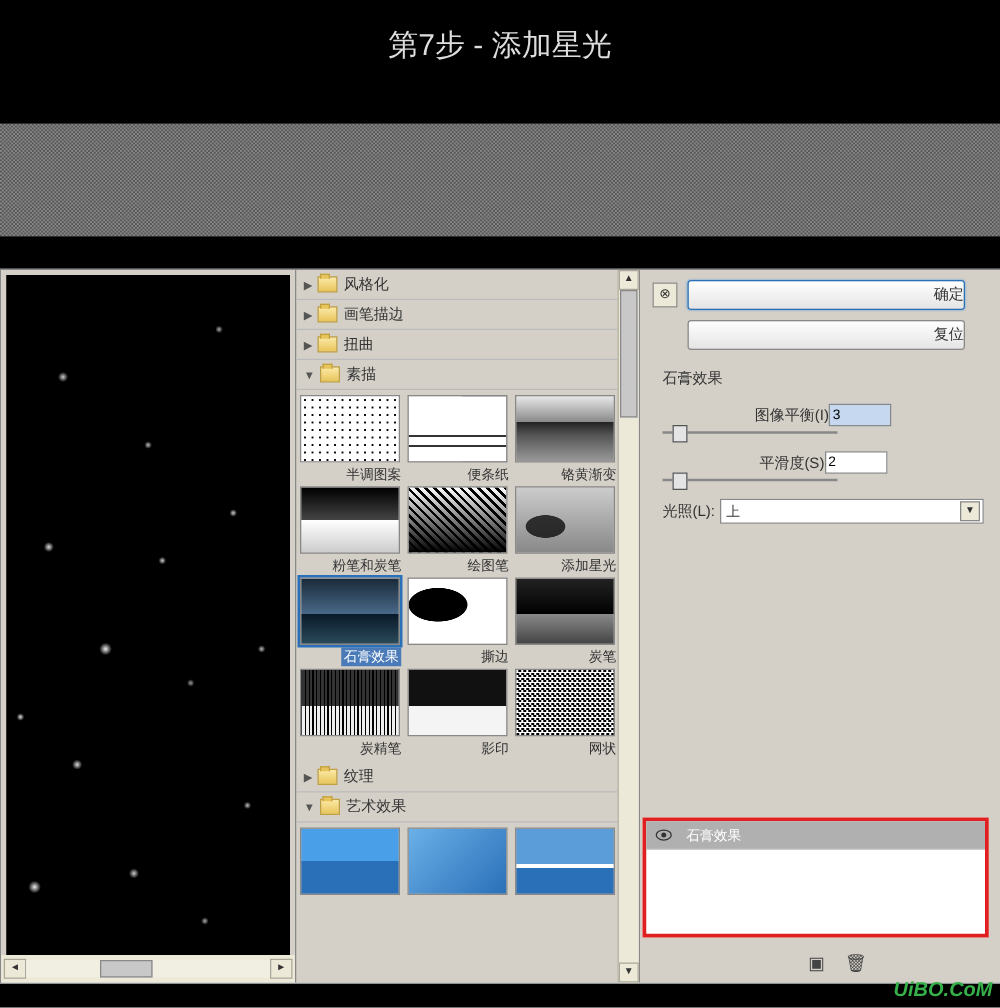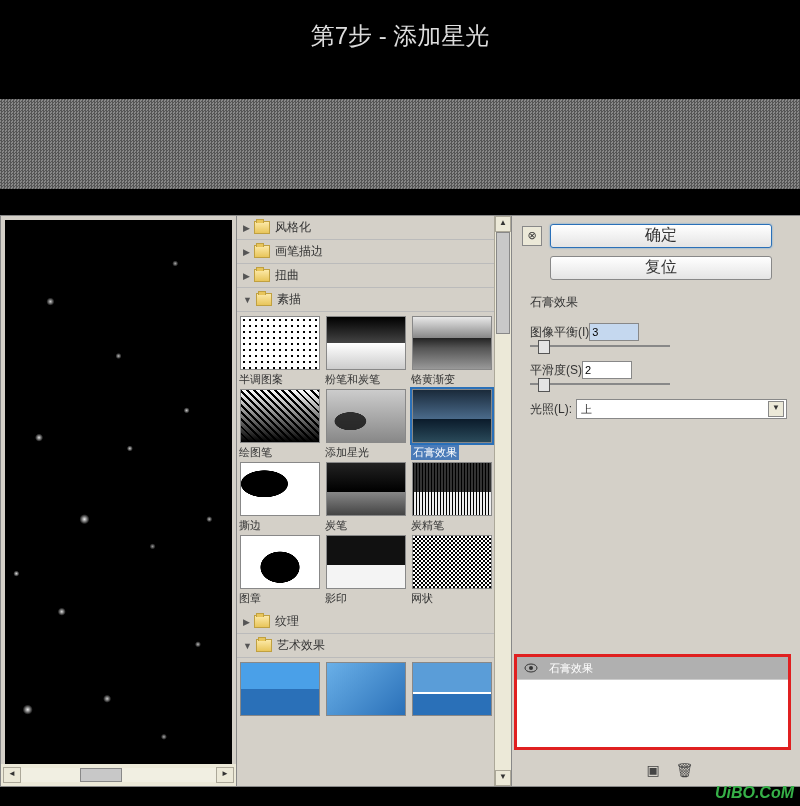--- a/index.html
+++ b/index.html
@@ -16,36 +16,36 @@
 .scroll-btn{width:16px;height:14px;background:#ece9d8;border:1px solid #aca899;font-size:8px;text-align:center;line-height:12px}
 .scroll-track{flex:1;height:14px;background:#f1efe2;position:relative}
 .scroll-thumb{position:absolute;left:30%;width:40px;height:12px;top:0;background:#c8c8c8;border:1px solid #888}
 .filter-pane{width:274px;height:100%;background:#d4d0c8;border-left:1px solid #888;border-right:1px solid #888;position:relative}
 .filter-tree{height:548px;overflow:hidden}
 .category-row{display:flex;align-items:center;padding:3px 6px;border-bottom:1px solid #bbb;cursor:pointer}
 .tri{font-size:9px;margin-right:4px;color:#555}
 .folder-icon{width:14px;height:11px;background:linear-gradient(#fce9a8,#e8c55a);border:1px solid #c0a040;margin-right:5px;position:relative}
 .folder-icon::before{content:"";position:absolute;top:-3px;left:1px;width:6px;height:3px;background:#e8c55a;border:1px solid #c0a040;border-bottom:none}
 .thumb-grid{display:flex;flex-wrap:wrap;padding:4px 2px;gap:2px 4px}
-.thumb-item{width:82px;text-align:left;cursor:pointer}
+.thumb-item{width:82px;text-align:right;cursor:pointer}
 .thumb-img{width:78px;height:52px;border:1px solid #888;background:#ccc;margin:0 auto 2px;position:relative;overflow:hidden}
 .thumb-label{font-size:11px;color:#333}
 .thumb-item.selected .thumb-img{outline:2px solid #2a70b8}
 .thumb-item.selected .thumb-label{background:#4a7bb8;color:#fff;display:inline-block;padding:0 2px}
 .tree-scroll{position:absolute;right:0;top:0;width:16px;height:100%;background:#ece9d8;border-left:1px solid #aca899}
 .tree-scroll-thumb{position:absolute;top:16px;left:1px;width:12px;height:100px;background:#c8c8c8;border:1px solid #888}
 .tree-scroll-btn{position:absolute;left:0;width:14px;height:14px;background:#ece9d8;border:1px solid #aca899;font-size:8px;text-align:center;line-height:12px}
 .settings-pane{flex:1;background:#d4d0c8;position:relative;padding:8px 6px 8px 10px}
 .collapse-btn{width:18px;height:18px;border:1px solid #888;background:#ece9d8;font-size:11px;text-align:center;line-height:16px;float:left;margin-top:2px;margin-right:8px;cursor:pointer}
 .btn-stack{margin-left:28px}
-.dlg-btn{display:block;width:220px;height:22px;margin-bottom:8px;background:linear-gradient(#fff,#e4e4e4);border:1px solid #888;border-radius:3px;font-size:16px;text-align:center;line-height:20px;cursor:pointer}
+.dlg-btn{display:block;width:220px;height:22px;margin-bottom:8px;background:linear-gradient(#fff,#e4e4e4);border:1px solid #888;border-radius:3px;font-size:12px;text-align:right;line-height:20px;cursor:pointer}
 .dlg-btn.primary{border:1px solid #2a70b8;box-shadow:0 0 2px #5a9dd8}
 .fieldset{clear:both;margin:6px 0 0 0;padding:6px 8px 10px;position:relative}
 .fieldset-label{font-size:12px;margin-bottom:12px;display:block}
-.param-row{display:flex;align-items:center;margin-bottom:4px;justify-content:flex-start}
+.param-row{display:flex;align-items:center;margin-bottom:4px;justify-content:center}
 .param-label{font-size:12px}
 .param-input{width:44px;height:16px;border:1px solid #888;background:#fff;font-size:11px;padding:0 2px;text-align:left}
 .param-input.hl{background:#c5d8ef}
 .slider-track{width:140px;height:2px;background:#888;position:relative;margin:2px 0 14px 0}
 .slider-thumb{position:absolute;top:-5px;width:10px;height:12px;background:#e4e4e4;border:1px solid #555;left:8px}
 .dropdown{flex:1;margin-left:4px;height:18px;border:1px solid #888;background:#fff;display:flex;align-items:center;justify-content:space-between;padding:0 2px 0 4px;font-size:11px}
 .dropdown-arrow{width:14px;height:14px;background:#ece9d8;border:1px solid #888;font-size:8px;text-align:center;line-height:12px}
 .layers-box{position:absolute;left:2px;right:10px;bottom:36px;height:90px;border:3px solid #e02020;background:#fff}
 .layer-row{display:flex;align-items:center;height:22px;border-bottom:1px solid #ccc;padding:0 6px;font-size:11px;cursor:pointer}
 .layer-row.sel{background:#b0b0b0;color:#fff}
@@ -120,51 +120,51 @@
           <span class="folder-icon"></span>
           <span>素描</span>
         </div>
 
         <div class="thumb-grid">
           <div class="thumb-item">
               <div class="thumb-img t-halftone"></div>
               <div class="thumb-label">半调图案</div>
             </div>
           <div class="thumb-item">
+              <div class="thumb-img t-note"></div>
+              <div class="thumb-label">便条纸</div>
+            </div>
+          <div class="thumb-item">
+              <div class="thumb-img t-chrome"></div>
+              <div class="thumb-label">铬黄渐变</div>
+            </div>
+          <div class="thumb-item">
               <div class="thumb-img t-chalk"></div>
               <div class="thumb-label">粉笔和炭笔</div>
             </div>
           <div class="thumb-item">
-              <div class="thumb-img t-chrome"></div>
-              <div class="thumb-label">铬黄渐变</div>
-            </div>
-          <div class="thumb-item">
               <div class="thumb-img t-pen"></div>
               <div class="thumb-label">绘图笔</div>
             </div>
           <div class="thumb-item">
               <div class="thumb-img t-relief"></div>
               <div class="thumb-label">添加星光</div>
             </div>
           <div class="thumb-item selected"><div class="thumb-img t-plaster"></div><div class="thumb-label">石膏效果</div></div>
           <div class="thumb-item">
               <div class="thumb-img t-torn"></div>
               <div class="thumb-label">撕边</div>
             </div>
           <div class="thumb-item">
               <div class="thumb-img t-charcoal"></div>
               <div class="thumb-label">炭笔</div>
             </div>
           <div class="thumb-item">
               <div class="thumb-img t-conte"></div>
               <div class="thumb-label">炭精笔</div>
-            </div>
-          <div class="thumb-item">
-              <div class="thumb-img t-stamp"></div>
-              <div class="thumb-label">图章</div>
             </div>
           <div class="thumb-item">
               <div class="thumb-img t-photocopy"></div>
               <div class="thumb-label">影印</div>
             </div>
           <div class="thumb-item">
               <div class="thumb-img t-reticulation"></div>
               <div class="thumb-label">网状</div>
             </div>
         </div>

